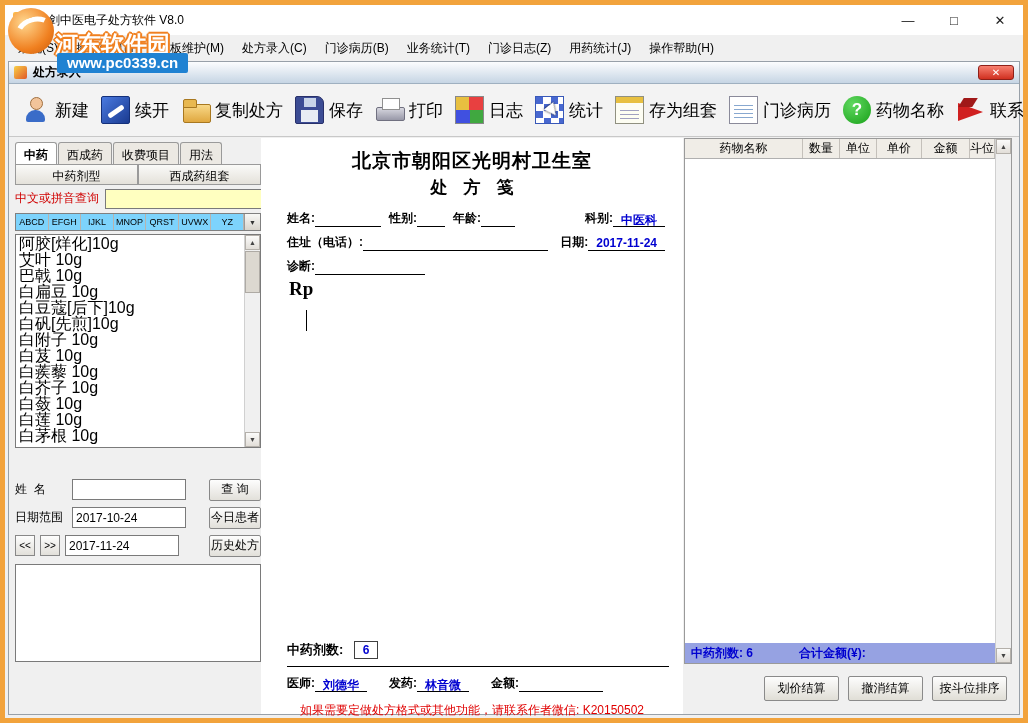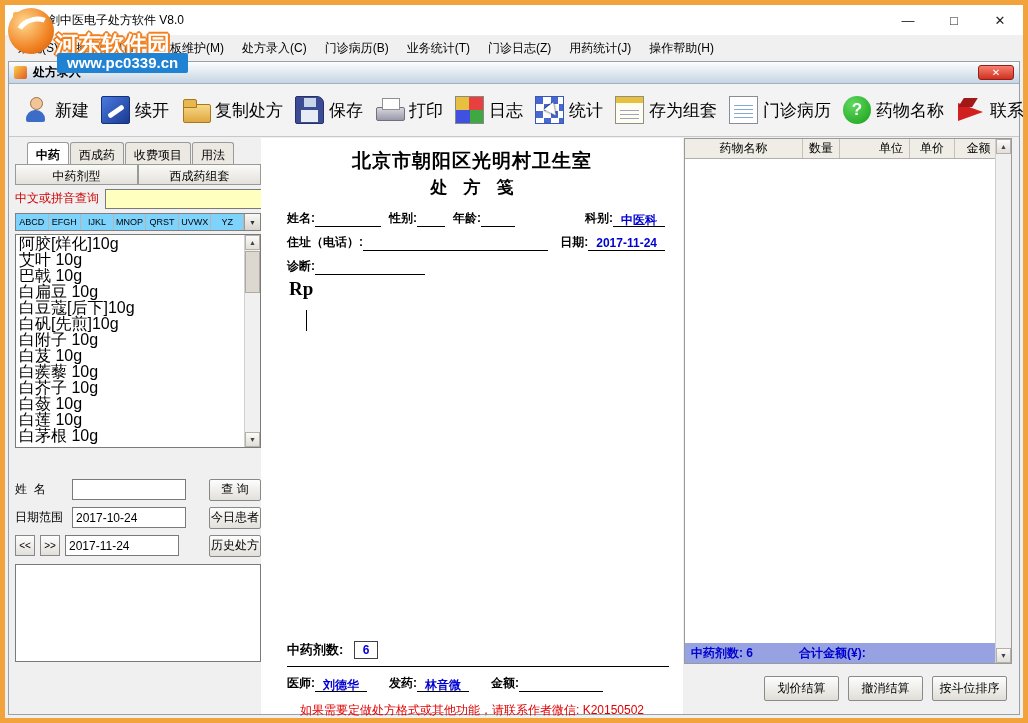--- a/index.html
+++ b/index.html
@@ -60,21 +60,21 @@
   .tbi-help {background:radial-gradient(circle at 35% 30%, #60d860, #18a018); border-radius:50%; width:28px;}
   .tbi-help::after {content:"?"; position:absolute; inset:0; display:flex; align-items:center; justify-content:center; color:#fff; font-size:17px; font-weight:bold;}
   .tbi-contact::before {content:""; position:absolute; left:2px; top:7px; width:0; height:0; border-top:9px solid transparent; border-bottom:9px solid transparent; border-left:25px solid #d02020;}
   .tbi-contact::after {content:""; position:absolute; left:5px; top:2px; width:14px; height:9px; background:#a01818; transform:skewX(-32deg);}
 
   
   .content {position:absolute; left:0; right:0; top:76px; bottom:0; background:#f0f0f0;}
 
   
   .left-panel {position:absolute; left:6px; top:0; width:246px; bottom:0;}
-  .tabs1 {position:absolute; left:12px; top:4px; display:flex; height:22px;}
+  .tabs1 {position:absolute; left:0; top:4px; display:flex; height:22px;}
   .tab {padding:4px 8px 0; background:#ece9e3; border:1px solid #9a9a9a; border-bottom:none; border-radius:3px 3px 0 0; font-size:12px; margin-right:1px; cursor:pointer; white-space:nowrap;}
   .tab.active {background:#fff; font-weight:bold;}
   .tabs2 {position:absolute; left:0; top:26px; width:246px; display:flex; height:21px;}
   .subtab {flex:1; border:1px solid #9a9a9a; background:linear-gradient(#fafaf8,#e4e1da); text-align:center; padding-top:3px; font-size:12px; cursor:pointer;}
   .search-row {position:absolute; left:0; top:50px; width:246px; height:21px; display:flex; align-items:center;}
   .search-label {color:#d00000; font-size:12px; width:90px; flex:0 0 auto;}
   .search-input {flex:1; height:20px; background:#ffffc0; border:1px solid #7a7a7a; font-size:12px; padding:0 3px; outline:none;}
   .alpha-row {position:absolute; left:0; top:75px; width:246px; height:18px; border:1px solid #808080; background:#7dd3fc; display:flex; align-items:stretch;}
   .alpha-seg {flex:1; font-size:9px; display:flex; align-items:center; justify-content:center; border-right:1px solid #b8b4ae; cursor:pointer; white-space:nowrap; overflow:hidden;}
   .alpha-arrow {width:16px; flex:0 0 auto; background:linear-gradient(#f8f8f6,#d8d4cc); border-left:1px solid #9a9a9a; font-size:7px; display:flex; align-items:center; justify-content:center; cursor:pointer; color:#333;}
@@ -110,21 +110,21 @@
   .dose-row {position:absolute; left:26px; right:14px; top:503px; padding-bottom:7px; border-bottom:1px solid #000; font-size:13px; font-weight:bold;}
   .dose-box {display:inline-block; min-width:24px; border:1px solid #404040; text-align:center; color:#0000d0; font-weight:bold; margin-left:7px; background:#fff; font-size:12px; padding:1px 2px;}
   .sign-row {position:absolute; left:26px; right:14px; top:537px; font-size:12px; font-weight:bold; display:flex; align-items:flex-end;}
   .sign-row .pvalue {margin-right:22px;}
   .notice {position:absolute; left:0; right:0; top:564px; text-align:center; color:#e00000; font-size:12px; white-space:nowrap;}
 
   
   .right-panel {position:absolute; left:675px; right:7px; top:0; height:526px; background:#fff; border:1px solid #9a9a9a;}
   .table-header {display:flex; height:20px; background:#f0ede7; border-bottom:1px solid #b0b0b0; padding-right:16px; overflow:hidden;}
   .th {border-right:1px solid #c4c0ba; font-size:12px; display:flex; align-items:center; justify-content:center; overflow:hidden; white-space:nowrap; cursor:pointer; flex:0 0 auto;}
-  .th:nth-child(1){width:118px;} .th:nth-child(2){width:37px;} .th:nth-child(3){width:37px;margin-left:33px;}
+  .th:nth-child(1){width:118px;} .th:nth-child(2){width:37px;} .th:nth-child(3){width:37px;}
   .th:nth-child(4){width:45px;} .th:nth-child(5){width:48px;} .th:nth-child(6){flex:1;}
   .table-body {position:absolute; left:0; top:20px; right:16px; bottom:20px; background:#fff;}
   .table-footer {position:absolute; left:0; right:16px; bottom:0; height:20px; background:#96a2e2; color:#0000d0; font-weight:bold; font-size:12px; display:flex; align-items:center; padding:0 6px; white-space:nowrap; overflow:hidden;}
   .tf-total {margin-left:46px;}
   .table-scroll {position:absolute; right:0; top:0; bottom:0; width:16px;}
 
   
   .bottom-actions {position:absolute; right:12px; top:538px; display:flex; gap:9px;}
   .action-btn {width:75px; height:25px; font-size:12px; background:linear-gradient(#fdfdfd,#e0ded6); border:1px solid #8a8a8a; border-radius:2px; cursor:pointer; white-space:nowrap;}
 </style>

